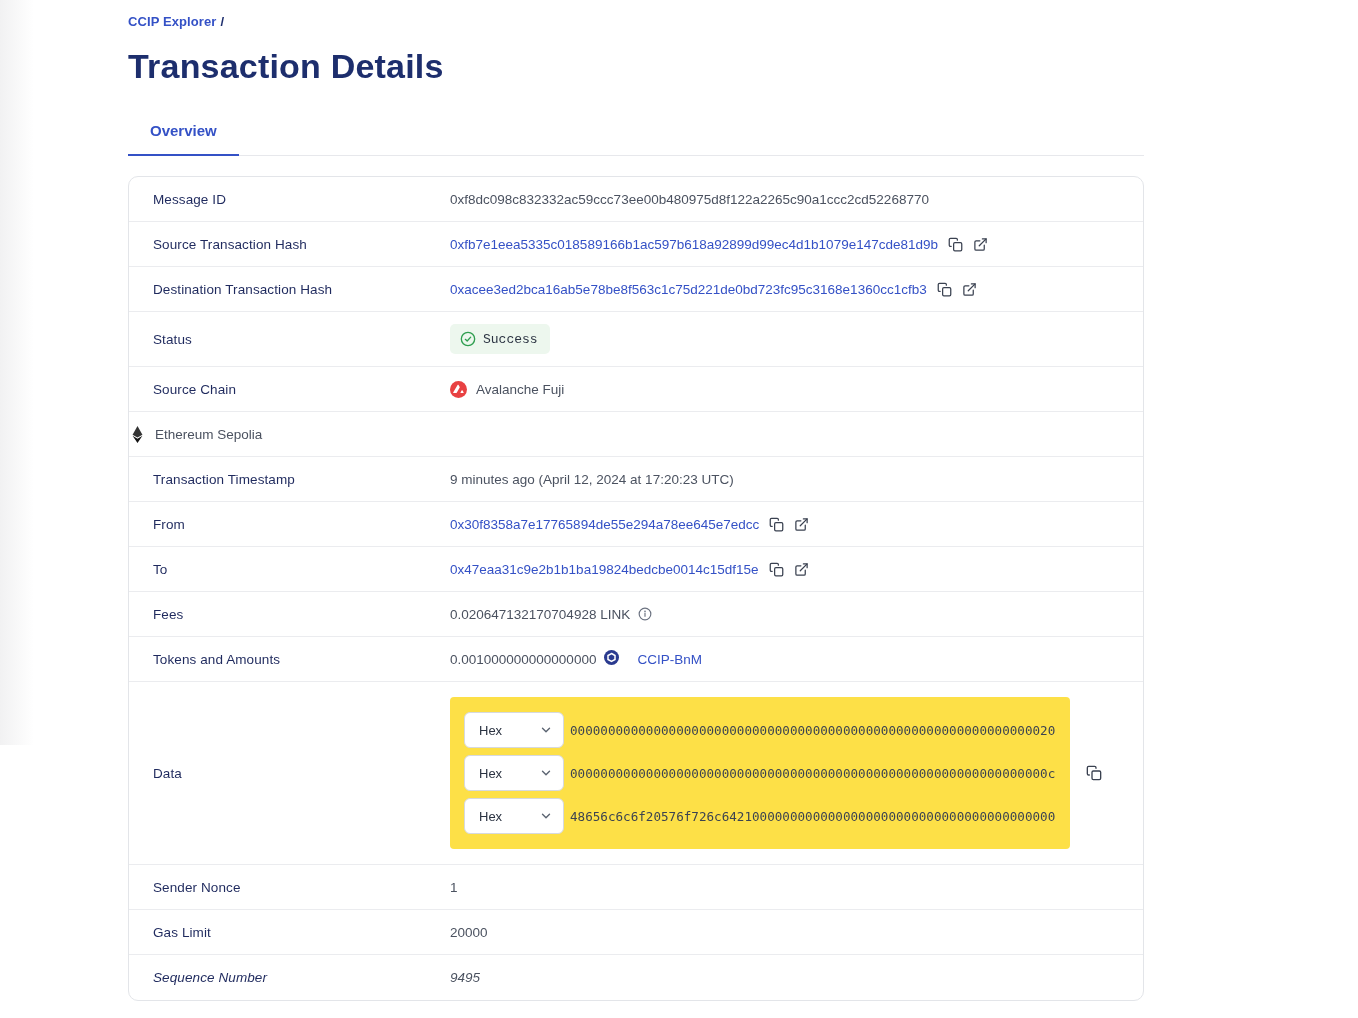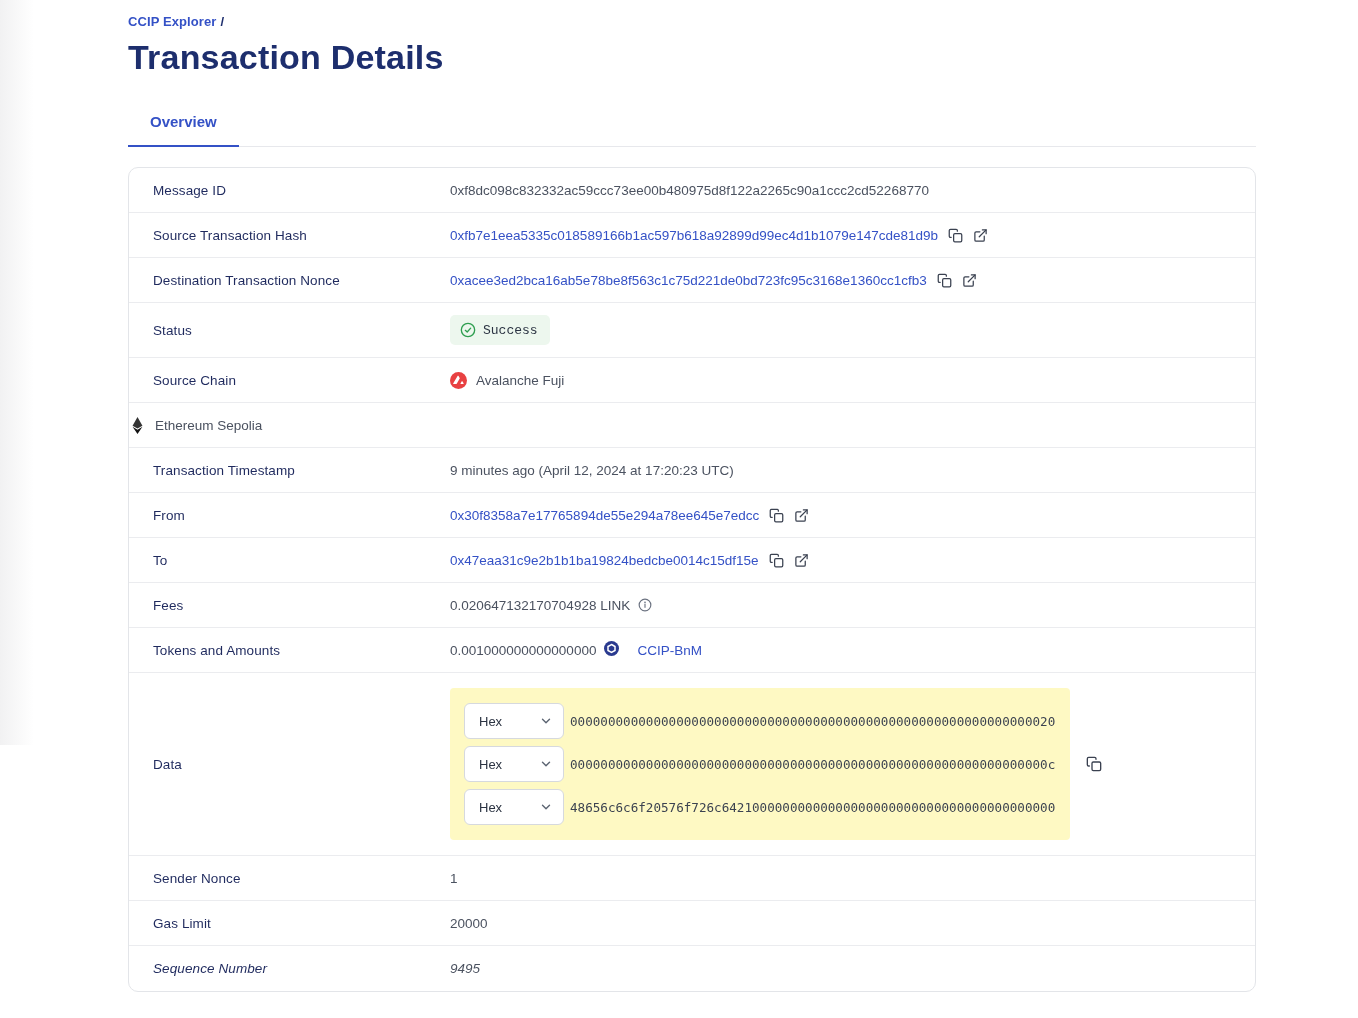--- a/index.html
+++ b/index.html
@@ -7,28 +7,28 @@
   body {
     width:1358px; height:1018px; position:relative; overflow:hidden;
     font-family:"Liberation Sans", sans-serif;
     -webkit-font-smoothing:antialiased;
   }
   .left-shade {
     position:absolute; left:0; top:0; width:34px; height:745px;
     background:linear-gradient(to right, rgba(120,120,130,0.10), rgba(255,255,255,0));
     pointer-events:none;
   }
-  .content { position:absolute; left:128px; top:0; width:1128px; }
+  .content { position:absolute; left:128px; top:0; width:1016px; }
 
   
   .breadcrumb { margin-top:14px; font-size:13px; font-weight:700; letter-spacing:.1px; }
   .breadcrumb a { color:#3451c6; text-decoration:none; cursor:pointer; }
   .breadcrumb .sep { color:#1d2e6d; font-weight:700; margin-left:4px; }
   h1.page-title {
-    margin-top:9px; font-size:34px; font-weight:700; color:#1d2e6d; letter-spacing:.2px;
+    margin-top:18px; font-size:34px; font-weight:700; color:#1d2e6d; letter-spacing:.2px;
   }
 
   
   .tabs { margin-top:36px; border-bottom:1px solid #e7e8ec; display:flex; }
   .tab {
     padding:0 22px 15px 22px; font-size:15px; font-weight:700; color:#3451c6;
     border-bottom:2px solid #3451c6; margin-bottom:-1px; cursor:pointer;
   }
 
   
@@ -66,21 +66,21 @@
   .chain svg { display:block; }
 
   .fee-info { margin-left:8px; color:#6b7280; display:inline-flex; cursor:pointer; }
 
   .token-wrap { display:inline-flex; align-items:center; gap:18px; margin-left:8px; }
   .token-link { color:#3451c6; text-decoration:none; font-size:13.5px; cursor:pointer; }
 
   
   .row.data-row { align-items:center; }
   .data-box {
-    background:#fef9c3; border-radius:4px; width:620px; padding:15px 14px;
+    background:#fde047; border-radius:4px; width:620px; padding:15px 14px;
     display:flex; flex-direction:column; gap:7px;
   }
   .data-line { display:flex; align-items:center; }
   .hex-select {
     width:100px; height:36px; background:#fff; border:1px solid #d6d9de; border-radius:6px;
     display:inline-flex; align-items:center; justify-content:space-between;
     padding:0 10px 0 14px; cursor:pointer; flex:0 0 100px;
   }
   .hex-select .sel-label { font-size:13px; color:#2b3342; }
   .hex-select .chev { color:#5b6472; display:inline-flex; }
@@ -128,21 +128,21 @@
           <svg width="15" height="15" viewBox="0 0 24 24" fill="none" stroke="currentColor" stroke-width="2" stroke-linecap="round" stroke-linejoin="round">
               <path d="M18 13v6a2 2 0 0 1-2 2H5a2 2 0 0 1-2-2V8a2 2 0 0 1 2-2h6"></path>
               <polyline points="15 3 21 3 21 9"></polyline>
               <line x1="10" y1="14" x2="21" y2="3"></line>
             </svg>
         </button>
       </div>
     </div>
 
     <div class="row">
-      <div class="label">Destination Transaction Nonce</div>
+      <div class="label">Destination Transaction Hash</div>
       <div class="value">
         <a class="hash-link">0xacee3ed2bca16ab5e78be8f563c1c75d221de0bd723fc95c3168e1360cc1cfb3</a>
         <button class="icon-btn">
           <svg width="15" height="15" viewBox="0 0 24 24" fill="none" stroke="currentColor" stroke-width="2" stroke-linecap="round" stroke-linejoin="round">
               <rect x="9" y="9" width="13" height="13" rx="2"></rect>
               <path d="M5 15H4a2 2 0 0 1-2-2V4a2 2 0 0 1 2-2h9a2 2 0 0 1 2 2v1"></path>
             </svg>
         </button>
         <button class="icon-btn">
           <svg width="15" height="15" viewBox="0 0 24 24" fill="none" stroke="currentColor" stroke-width="2" stroke-linecap="round" stroke-linejoin="round">

